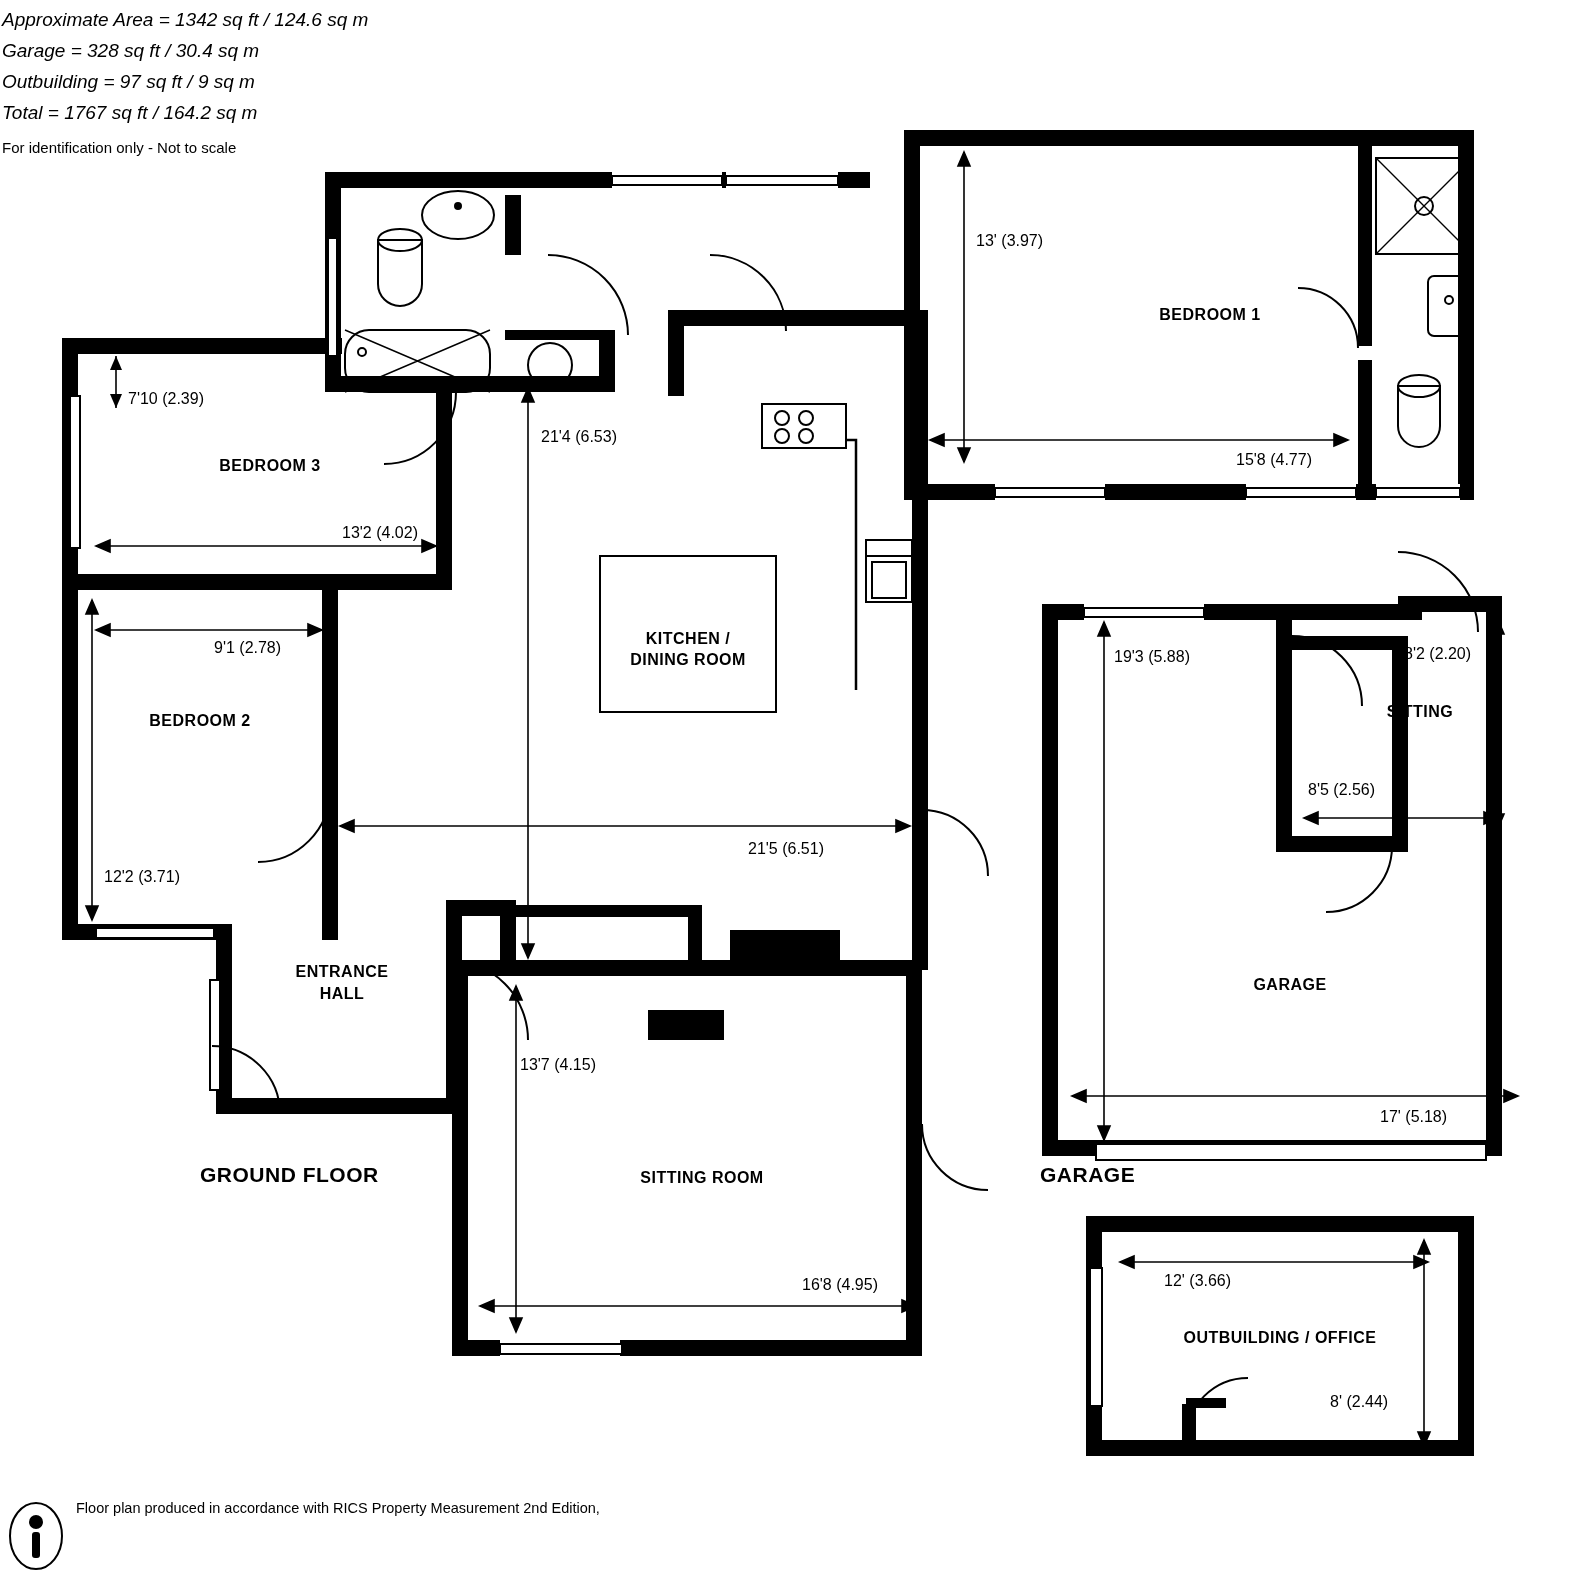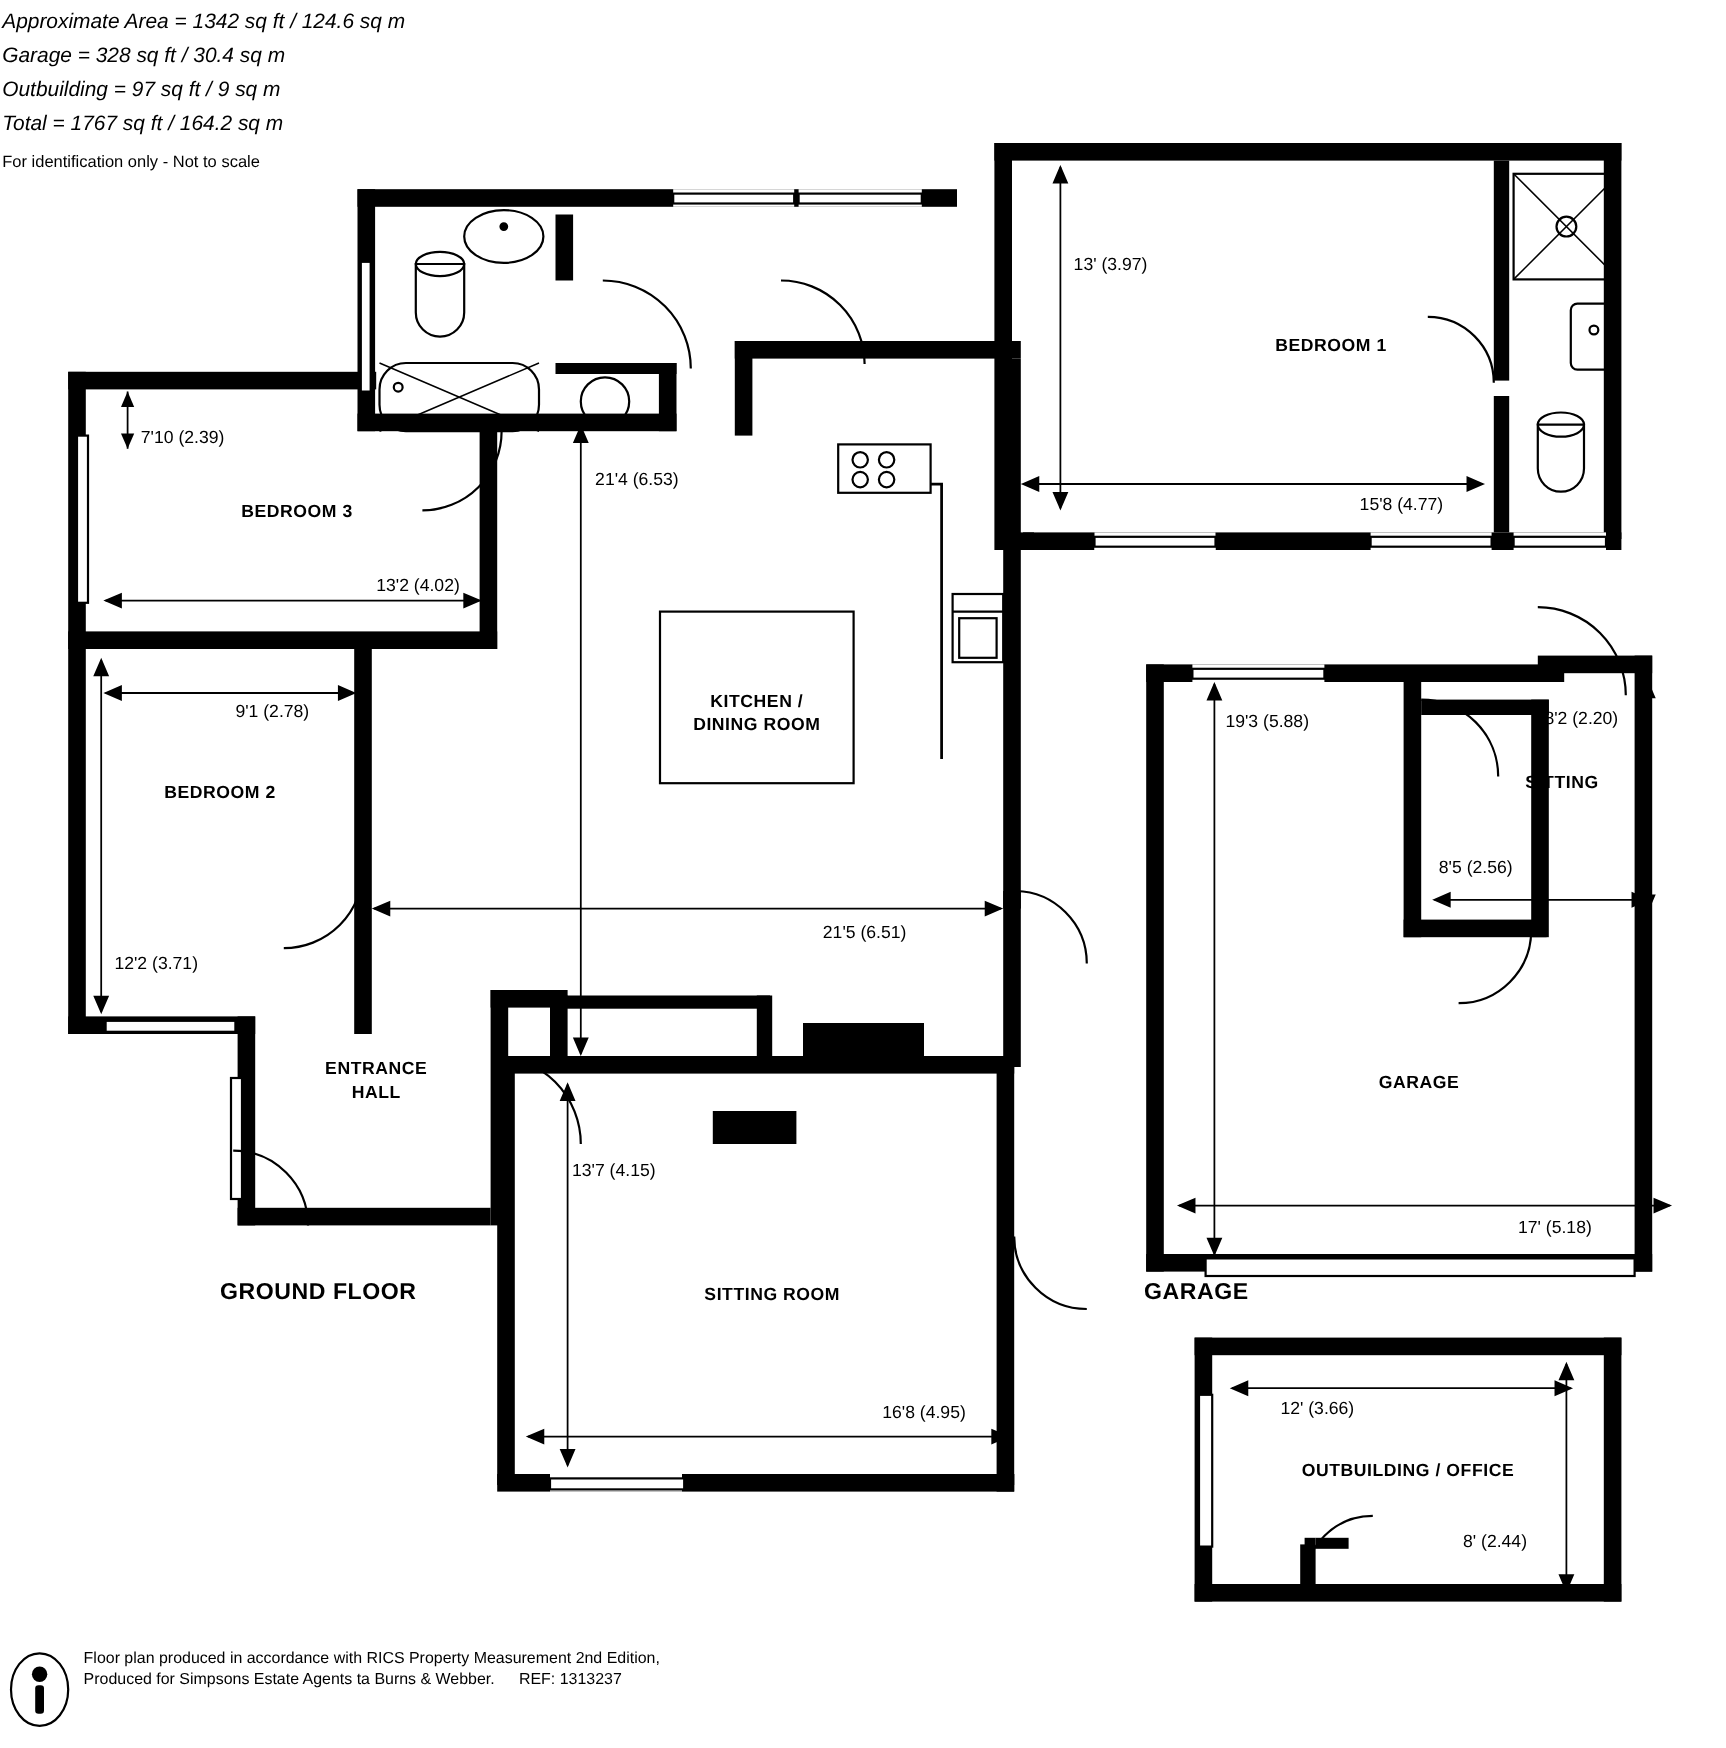--- a/index.html
+++ b/index.html
@@ -316,22 +316,17 @@
 <div class="abs dimlabel" style="left:1134px;top:1272px;margin-left:30px;">12' (3.66)</div>
 <div class="abs dimlabel" style="left:1330px;top:1393px;">8' (2.44)</div>
 
 <div class="abs" style="left:8px;top:1490px;">
   <svg width="56" height="80" viewBox="0 0 56 80">
     <ellipse cx="28" cy="46" rx="26" ry="33" fill="none" stroke="#000" stroke-width="2"></ellipse>
     <circle cx="28" cy="32" r="7" fill="#000"></circle>
     <rect x="24" y="42" width="8" height="26" rx="3" fill="#000"></rect>
   </svg>
 </div>
-<div class="abs footer" style="left:76px;top:1499px;">
+<div class="abs footer" style="left:76px;top:1499px;text-align:right;">
   <div>
     <span>Floor plan produced in accordance with RICS Property Measurement 2nd Edition,</span>
   </div>
-  <div>
-    <span>Produced for Simpsons Estate Agents ta Burns &amp; Webber.</span>
-    <span style="display:inline-block;width:14px;"></span>
-    <span>REF:  1313237</span>
-  </div>
 </div>
 
 </body></html>

